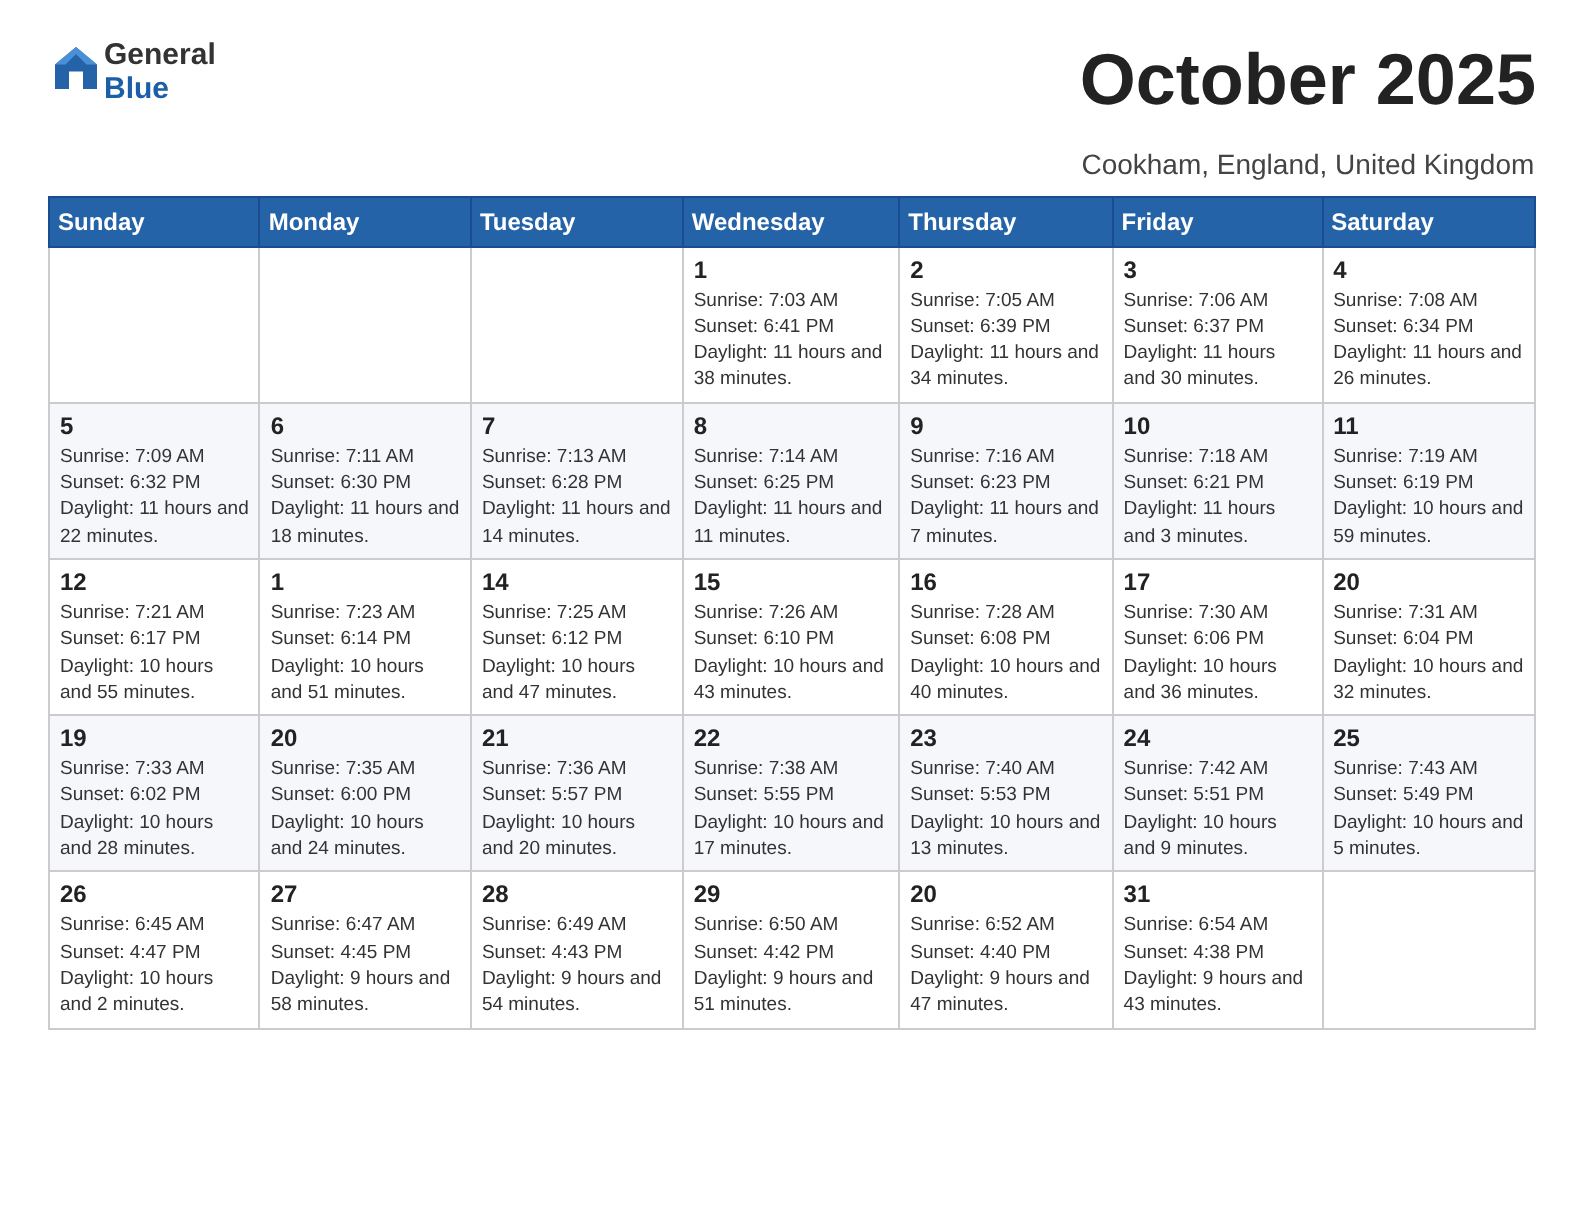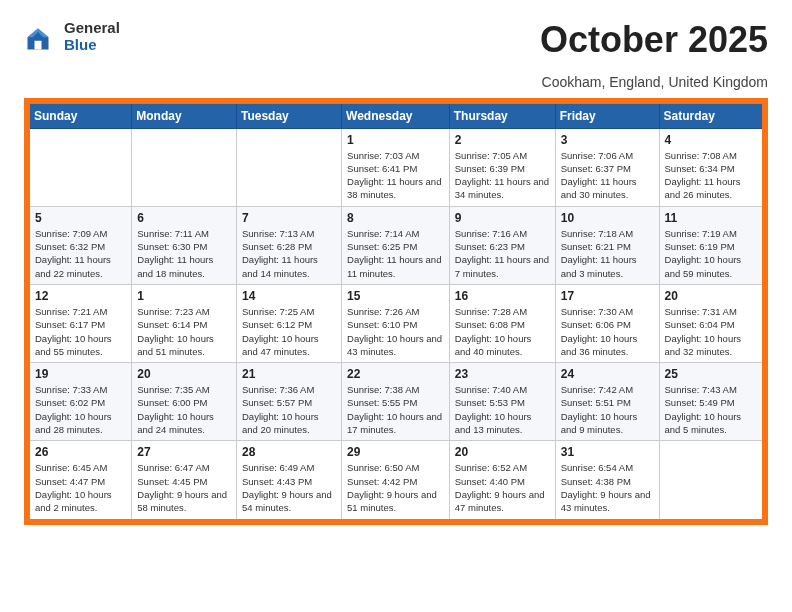--- a/index.html
+++ b/index.html
@@ -15,22 +15,22 @@
       background: #fff;
     }
     .header {
       display: flex;
       align-items: flex-start;
       justify-content: space-between;
       margin-bottom: 8px;
     }
     .logo {
       display: flex;
-      align-items: flex-end;
-      gap: 12px;
+      align-items: flex-start;
+      gap: 0;
     }
     .logo-text {
       display: flex;
       flex-direction: column;
       line-height: 1.1;
     }
     .logo-general {
       font-size: 15px;
       font-weight: bold;
       color: #333;
@@ -38,37 +38,37 @@
     .logo-blue {
       font-size: 15px;
       font-weight: bold;
       color: #1a5fa8;
     }
     .logo-icon {
       width: 28px;
       height: 28px;
     }
     .title-block {
-      text-align: right;
+      text-align: center;
     }
     .month-title {
       font-size: 36px;
       font-weight: bold;
       color: #222;
       line-height: 1.1;
     }
     .location {
       font-size: 14px;
       color: #444;
       margin-top: 14px;
     }
     .calendar {
       width: 100%;
       border-collapse: collapse;
-      border: 6px solid #f97316;
+      border: 1px solid #f97316;
       padding-left: 43px;
     }
     .calendar th {
       background: #2563a8;
       color: #fff;
       font-size: 12px;
       font-weight: bold;
       padding: 5px 4px;
       text-align: left;
       border: 1px solid #1a4d8f;

